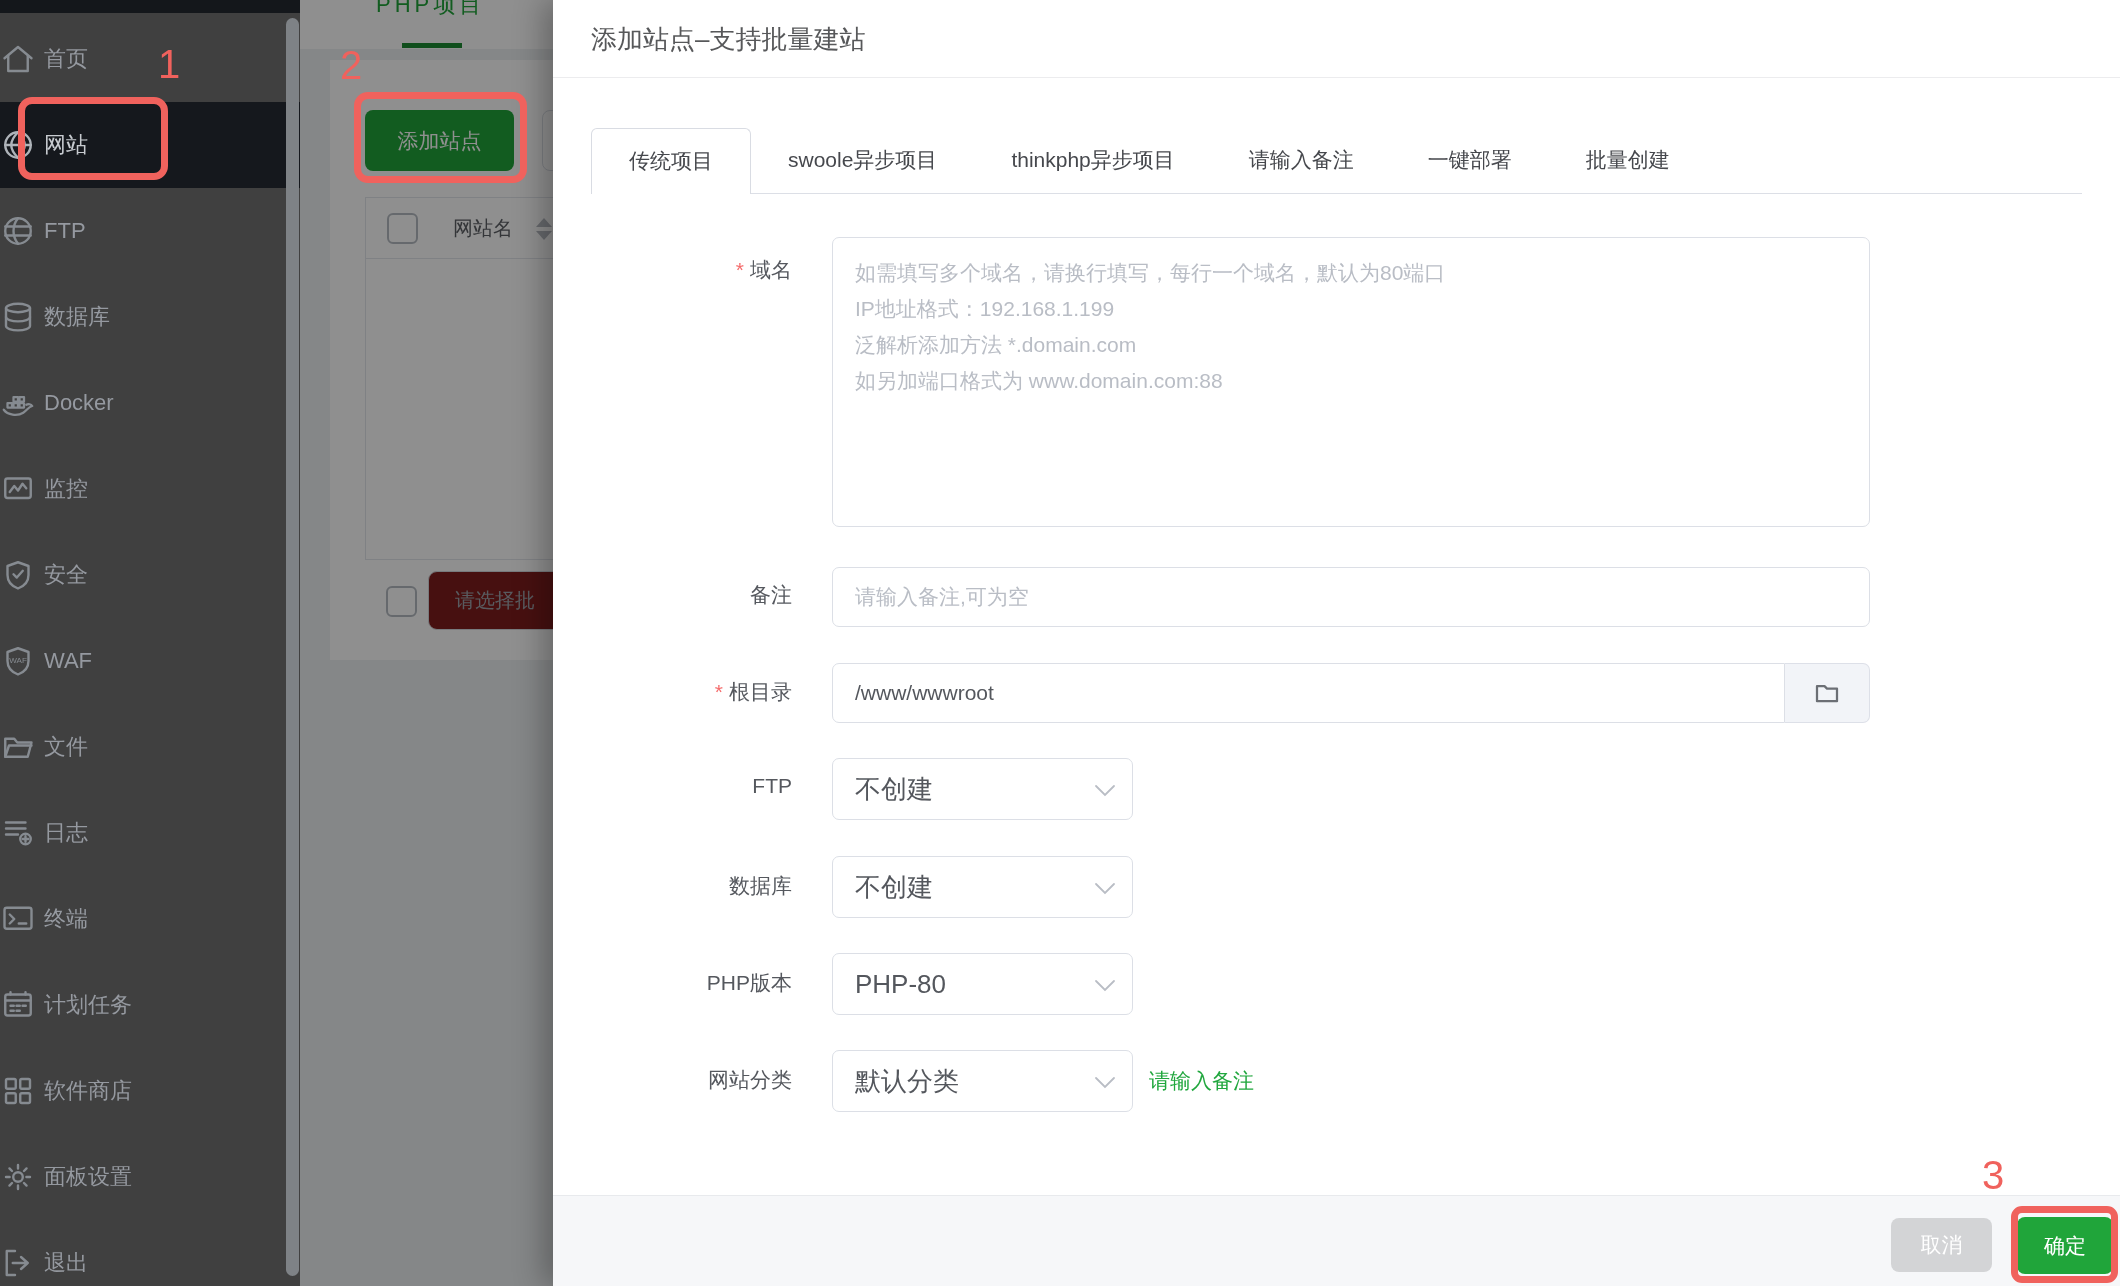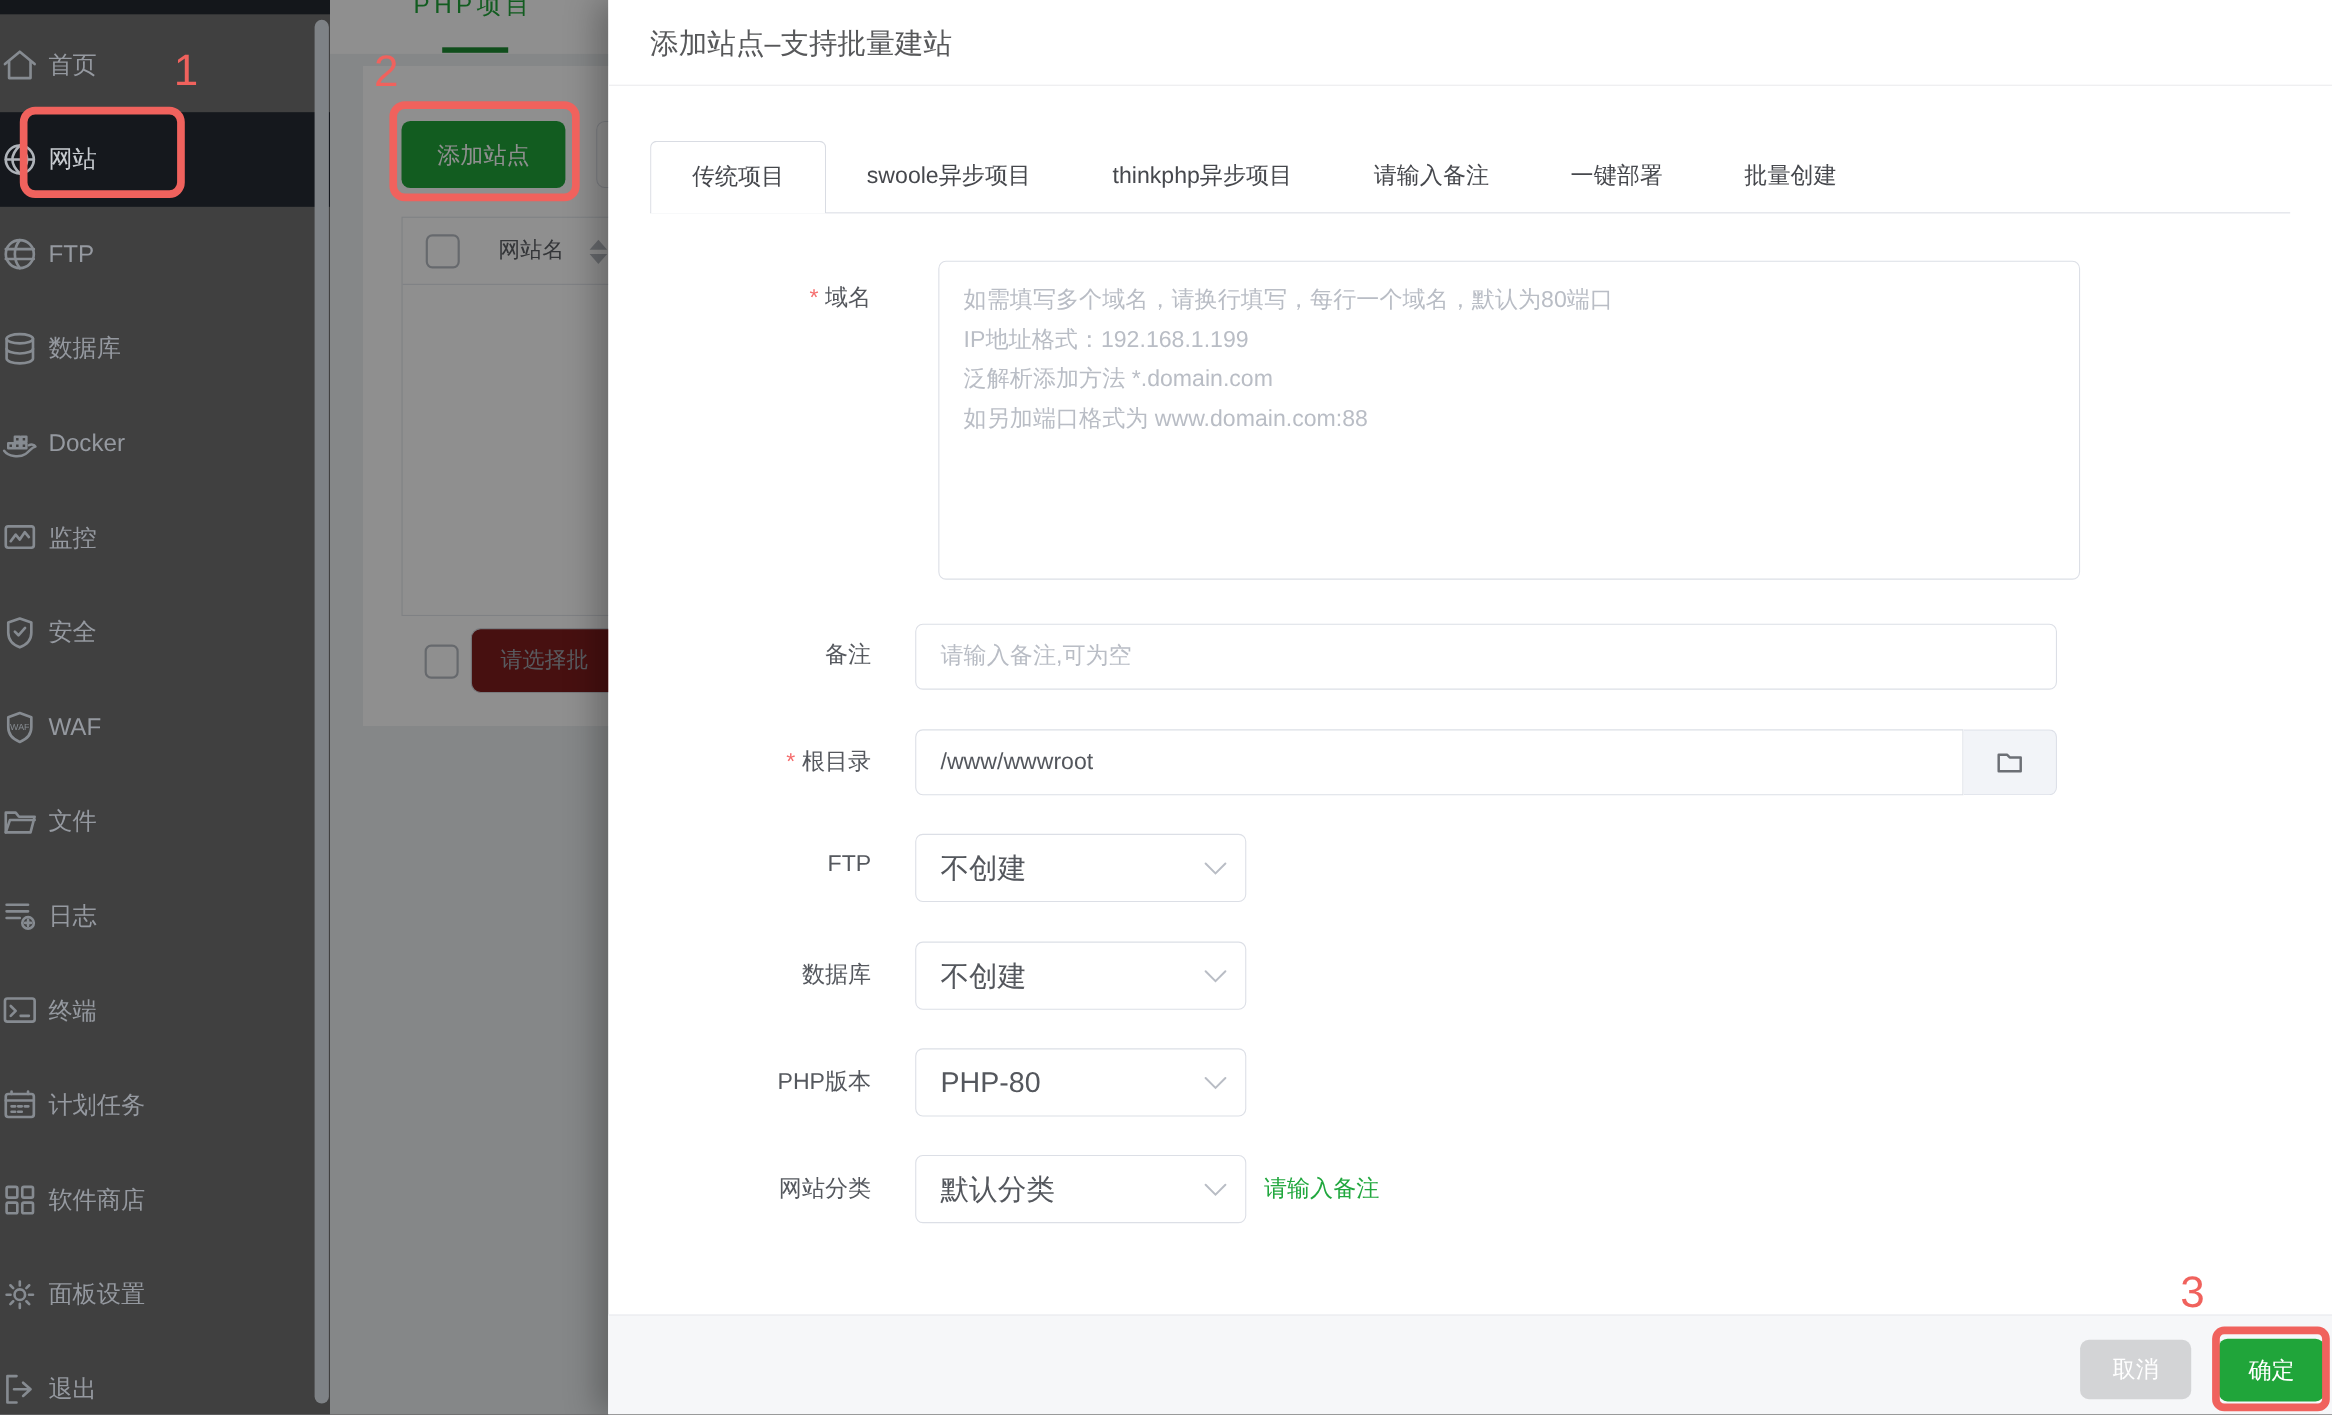--- a/index.html
+++ b/index.html
@@ -46,21 +46,21 @@
   .modal-title{position:absolute;left:38px;top:0;line-height:78px;font-size:26px;color:#57585a;white-space:nowrap;}
 
   .tabs{position:absolute;left:38px;top:128px;height:66px;display:flex;z-index:2;}
   .tab{height:66px;line-height:64px;padding:0 37px;font-size:21px;color:#46484d;white-space:nowrap;cursor:pointer;background:transparent;}
   .tab.active{border:1px solid #d9dce3;border-bottom:none;border-radius:6px 6px 0 0;background:#ffffff;}
   .tab-underline{position:absolute;left:38px;right:38px;top:193px;height:1px;background:#dcdfe6;z-index:1;}
 
   .form-label{position:absolute;left:0;width:239px;height:32px;text-align:right;font-size:21px;color:#55585e;white-space:nowrap;}
   .req{color:#f56c6c;margin-right:6px;}
 
-  .domain-area{position:absolute;left:279px;top:237px;width:1038px;height:290px;border:1px solid #dcdfe6;border-radius:7px;background:#fff;padding:17px 22px;margin-left:21px;}
+  .domain-area{position:absolute;left:279px;top:237px;width:1038px;height:290px;border:1px solid #dcdfe6;border-radius:7px;background:#fff;padding:17px 22px;}
   .domain-area .ph-line{font-size:21px;line-height:36px;color:#b9bdc5;white-space:nowrap;}
 
   .text-input{position:absolute;border:1px solid #dcdfe6;border-radius:7px;background:#fff;font-size:21px;line-height:58px;padding:0 22px;white-space:nowrap;}
   .remark-input{left:279px;top:567px;width:1038px;height:60px;color:#b9bdc5;}
   .rootdir-input{left:279px;top:663px;width:953px;height:60px;color:#54575d;border-radius:7px 0 0 7px;}
   .rootdir-append{position:absolute;left:1232px;top:663px;width:85px;height:60px;background:#f2f4f8;border:1px solid #dde0e8;border-left:none;border-radius:0 7px 7px 0;display:flex;align-items:center;justify-content:center;color:#6c6f75;cursor:pointer;}
   .rootdir-append svg{width:30px;height:30px;}
 
   .select{position:absolute;left:279px;width:301px;height:62px;border:1px solid #dcdfe6;border-radius:7px;background:#fff;cursor:pointer;}
   .select .val{position:absolute;left:22px;top:0;line-height:60px;font-size:26px;color:#54575d;white-space:nowrap;}

